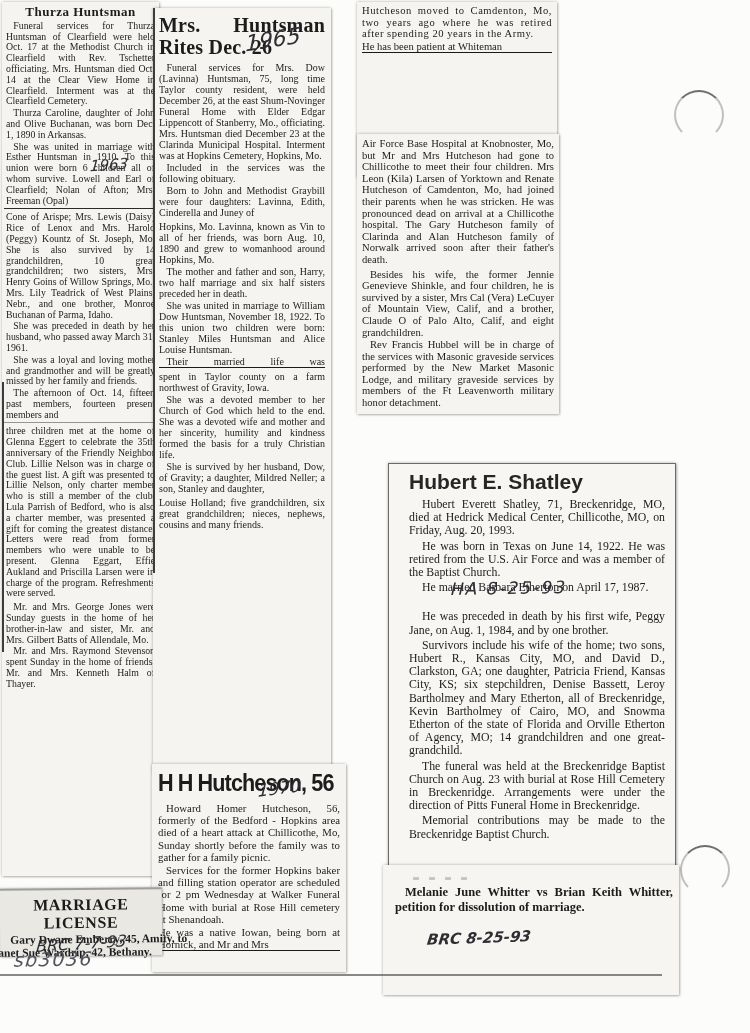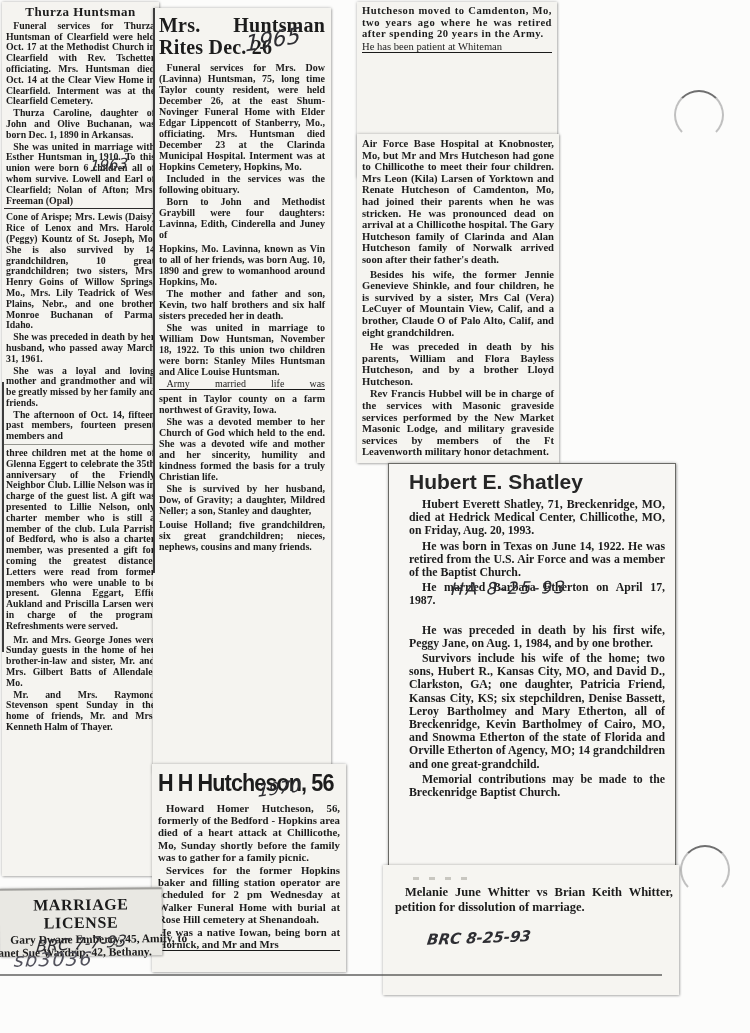--- a/index.html
+++ b/index.html
@@ -1,20 +1,20 @@
 <!DOCTYPE html>
 <html><head>
 <meta charset="utf-8">
 <style>
   html,body{margin:0;padding:0;background:#e9e9e7;}
   #page{position:relative;width:750px;height:1033px;background:#fcfcfb;overflow:hidden;
         font-family:"Liberation Serif", serif;color:#1c1c1c;}
   .clip{position:absolute;background:#f5f4f0;box-shadow:0 0 3px rgba(0,0,0,.28),1px 1px 2px rgba(0,0,0,.18);}
   .body-text{text-align:justify;}
-  .p{margin:0 0 1px 0;text-indent:.75em;font-weight:bold;}
+  .p{margin:0 0 1px 0;text-indent:.75em;}
   .p.ni{text-indent:0;}
   
   .t-left{font-size:9.8px;line-height:10.8px;}
   .thurza-title{font-weight:bold;font-size:13px;text-align:center;letter-spacing:.5px;margin:2px 0 3px;}
   
   .t-mid{font-size:10px;line-height:11px;}
   .mid-headline{font-weight:bold;font-size:20px;line-height:22px;margin:2px 0 4px;letter-spacing:.2px;}
   .seg-underline{border-bottom:1.4px solid #1a1a1a;text-align:justify;-moz-text-align-last:justify;text-align-last:justify;text-indent:.75em;margin-bottom:3px;}
   .seg-underline2{border-bottom:1.6px solid #1a1a1a;text-indent:0;}
   
@@ -68,23 +68,23 @@
     <div class="hw" style="left:88px;top:158px;font-size:15px;">1963</div>
   </div>
 
   <div class="clip t-mid body-text" style="left:153px;top:8px;width:166px;height:758px;padding:4px 6px;">
     <div class="vrule" style="left:0;top:0;height:565px;"></div>
     <div class="mid-headline">Mrs. Huntsman Rites Dec. 26</div>
     <div class="p">Funeral services for Mrs. Dow (Lavinna) Huntsman, 75, long time Taylor county resident, were held December 26, at the east Shum-Novinger Funeral Home with Elder Edgar Lippencott of Stanberry, Mo., officiating. Mrs. Huntsman died December 23 at the Clarinda Municipal Hospital. Interment was at Hopkins Cemetery, Hopkins, Mo.</div>
     <div class="p">Included in the services was the following obituary.</div>
     <div class="p">Born to John and Methodist Graybill were four daughters: Lavinna, Edith, Cinderella and Juney of</div>
     <div class="p ni" style="margin-top:3px;">Hopkins, Mo. Lavinna, known as Vin to all of her friends, was born Aug. 10, 1890 and grew to womanhood around Hopkins, Mo.</div>
-    <div class="p">The mother and father and son, Kevin, two half brothers and six half sisters preceded her in death.</div>
+    <div class="p">The mother and father and son, Harry, two half marriage and six half sisters preceded her in death.</div>
     <div class="p">She was united in marriage to William Dow Huntsman, November 18, 1922. To this union two children were born: Stanley Miles Huntsman and Alice Louise Huntsman.</div>
-    <div class="seg-underline">Army married life was</div>
+    <div class="seg-underline">Their married life was</div>
     <div class="p ni">spent in Taylor county on a farm northwest of Gravity, Iowa.</div>
     <div class="p">She was a devoted member to her Church of God which held to the end. She was a devoted wife and mother and her sincerity, humility and kindness formed the basis for a truly Christian life.</div>
     <div class="p">She is survived by her husband, Dow, of Gravity; a daughter, Mildred Neller; a son, Stanley and daughter,</div>
     <div class="p ni" style="margin-top:3px;">Louise Holland; five grandchildren, six great grandchildren; nieces, nephews, cousins and many friends.</div>
     <div class="hw" style="left:92px;top:26px;font-size:22px;transform:rotate(-9deg) skewX(-10deg);">1965</div>
   </div>
 
   <div class="clip t-hh body-text" style="left:152px;top:764px;width:182px;height:200px;padding:4px 6px;">
     <div class="hh-headline">H H Hutcheson, 56</div>
     <div class="p">Howard Homer Hutcheson, 56, formerly of the Bedford - Hopkins area died of a heart attack at Chillicothe, Mo, Sunday shortly before the family was to gather for a family picnic.</div>
@@ -94,32 +94,32 @@
   </div>
 
   <div class="clip t-rt body-text" style="left:357px;top:2px;width:190px;height:170px;padding:3px 5px;">
     <div class="p ni" style="letter-spacing:.5px;">Hutcheson moved to Camdenton, Mo, two years ago where he was retired after spending 20 years in the Army.</div>
     <div class="seg-underline2">He has been patient at Whiteman</div>
   </div>
   <div class="clip t-rt body-text" style="left:357px;top:72px;width:192px;height:388px;padding:62px 5px 4px 5px;background:transparent;box-shadow:none;">
     <div style="background:#f5f4f0;box-shadow:0 0 3px rgba(0,0,0,.28),1px 1px 2px rgba(0,0,0,.18);padding:4px 5px;margin:0 -5px;">
       <div class="p ni">Air Force Base Hospital at Knobnoster, Mo, but Mr and Mrs Hutcheson had gone to Chillicothe to meet their four children. Mrs Leon (Kila) Larsen of Yorktown and Renate Hutcheson of Camdenton, Mo, had joined their parents when he was stricken. He was pronounced dead on arrival at a Chillicothe hospital. The Gary Hutcheson family of Clarinda and Alan Hutcheson family of Norwalk arrived soon after their father's death.</div>
       <div class="p" style="margin-top:3px;">Besides his wife, the former Jennie Genevieve Shinkle, and four children, he is survived by a sister, Mrs Cal (Vera) LeCuyer of Mountain View, Calif, and a brother, Claude O of Palo Alto, Calif, and eight grandchildren.</div>
-      <div class="p" style="margin-top:3px;">He was preceded in death by his parents, William and Flora Bayless Hutcheson, and by a brother Lloyd Hutcheson.</div>
       <div class="p">Rev Francis Hubbel will be in charge of the services with Masonic graveside services performed by the New Market Masonic Lodge, and military graveside services by members of the Ft Leavenworth military honor detachment.</div>
     </div>
   </div>
 
   <div class="clip shatley-box t-sh body-text" style="left:388px;top:463px;width:256px;height:404px;padding-left:20px;">
     <div class="shatley-headline">Hubert E. Shatley</div>
     <div class="p">Hubert Everett Shatley, 71, Breckenridge, MO, died at Hedrick Medical Center, Chillicothe, MO, on Friday, Aug. 20, 1993.</div>
     <div class="p">He was born in Texas on June 14, 1922. He was retired from the U.S. Air Force and was a member of the Baptist Church.</div>
     <div class="p" style="margin-bottom:16px;">He married Barbara Etherton on April 17, 1987.</div>
     <div class="p">He was preceded in death by his first wife, Peggy Jane, on Aug. 1, 1984, and by one brother.</div>
     <div class="p">Survivors include his wife of the home; two sons, Hubert R., Kansas City, MO, and David D., Clarkston, GA; one daughter, Patricia Friend, Kansas City, KS; six stepchildren, Denise Bassett, Leroy Bartholmey and Mary Etherton, all of Breckenridge, Kevin Bartholmey of Cairo, MO, and Snowma Etherton of the state of Florida and Orville Etherton of Agency, MO; 14 grandchildren and one great-grandchild.</div>
+    <div class="p">The funeral was held at the Breckenridge Baptist Church on Aug. 23 with burial at Rose Hill Cemetery in Breckenridge. Arrangements were under the direction of Pitts Funeral Home in Breckenridge.</div>
     <div class="p">Memorial contributions may be made to the Breckenridge Baptist Church.</div>
     <div class="hw" style="left:62px;top:118px;font-size:17px;letter-spacing:2px;transform:rotate(-1deg) skewX(-4deg);">HA  8-25-93</div>
   </div>
 
   <div class="clip license" style="left:0;top:888px;width:158px;height:62px;padding:2px 2px;transform:rotate(-.6deg);">
     <div class="license-title">MARRIAGE LICENSE</div>
     <div class="license-line" style="padding-left:8px;">Gary Dwane Emberry, 45, Amity, to</div>
     <div class="license-line" style="margin-left:-4px;">anet Sue Wardrip, 42, Bethany.</div>
     <div class="hw" style="left:36px;top:44px;font-size:16px;transform:rotate(-3deg) skewX(-9deg);">BRC 7-7-93</div>
   </div>

